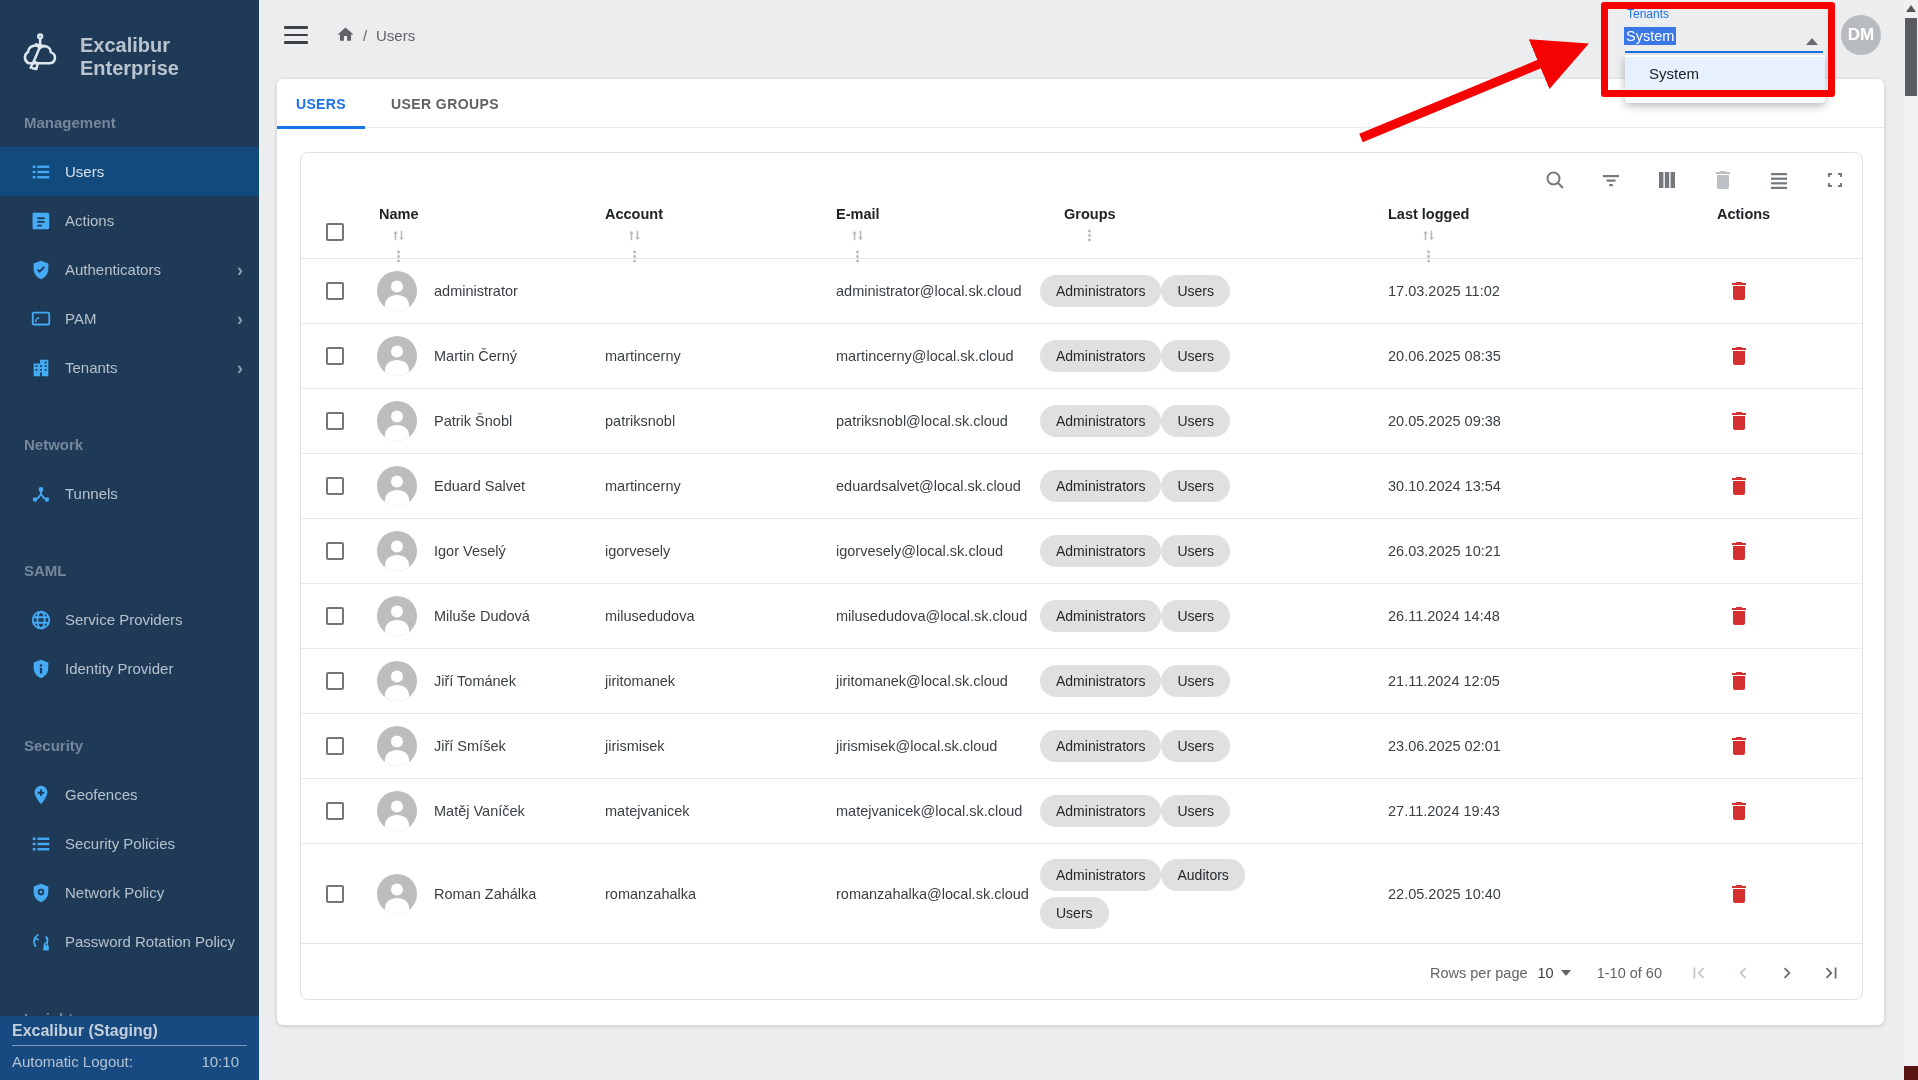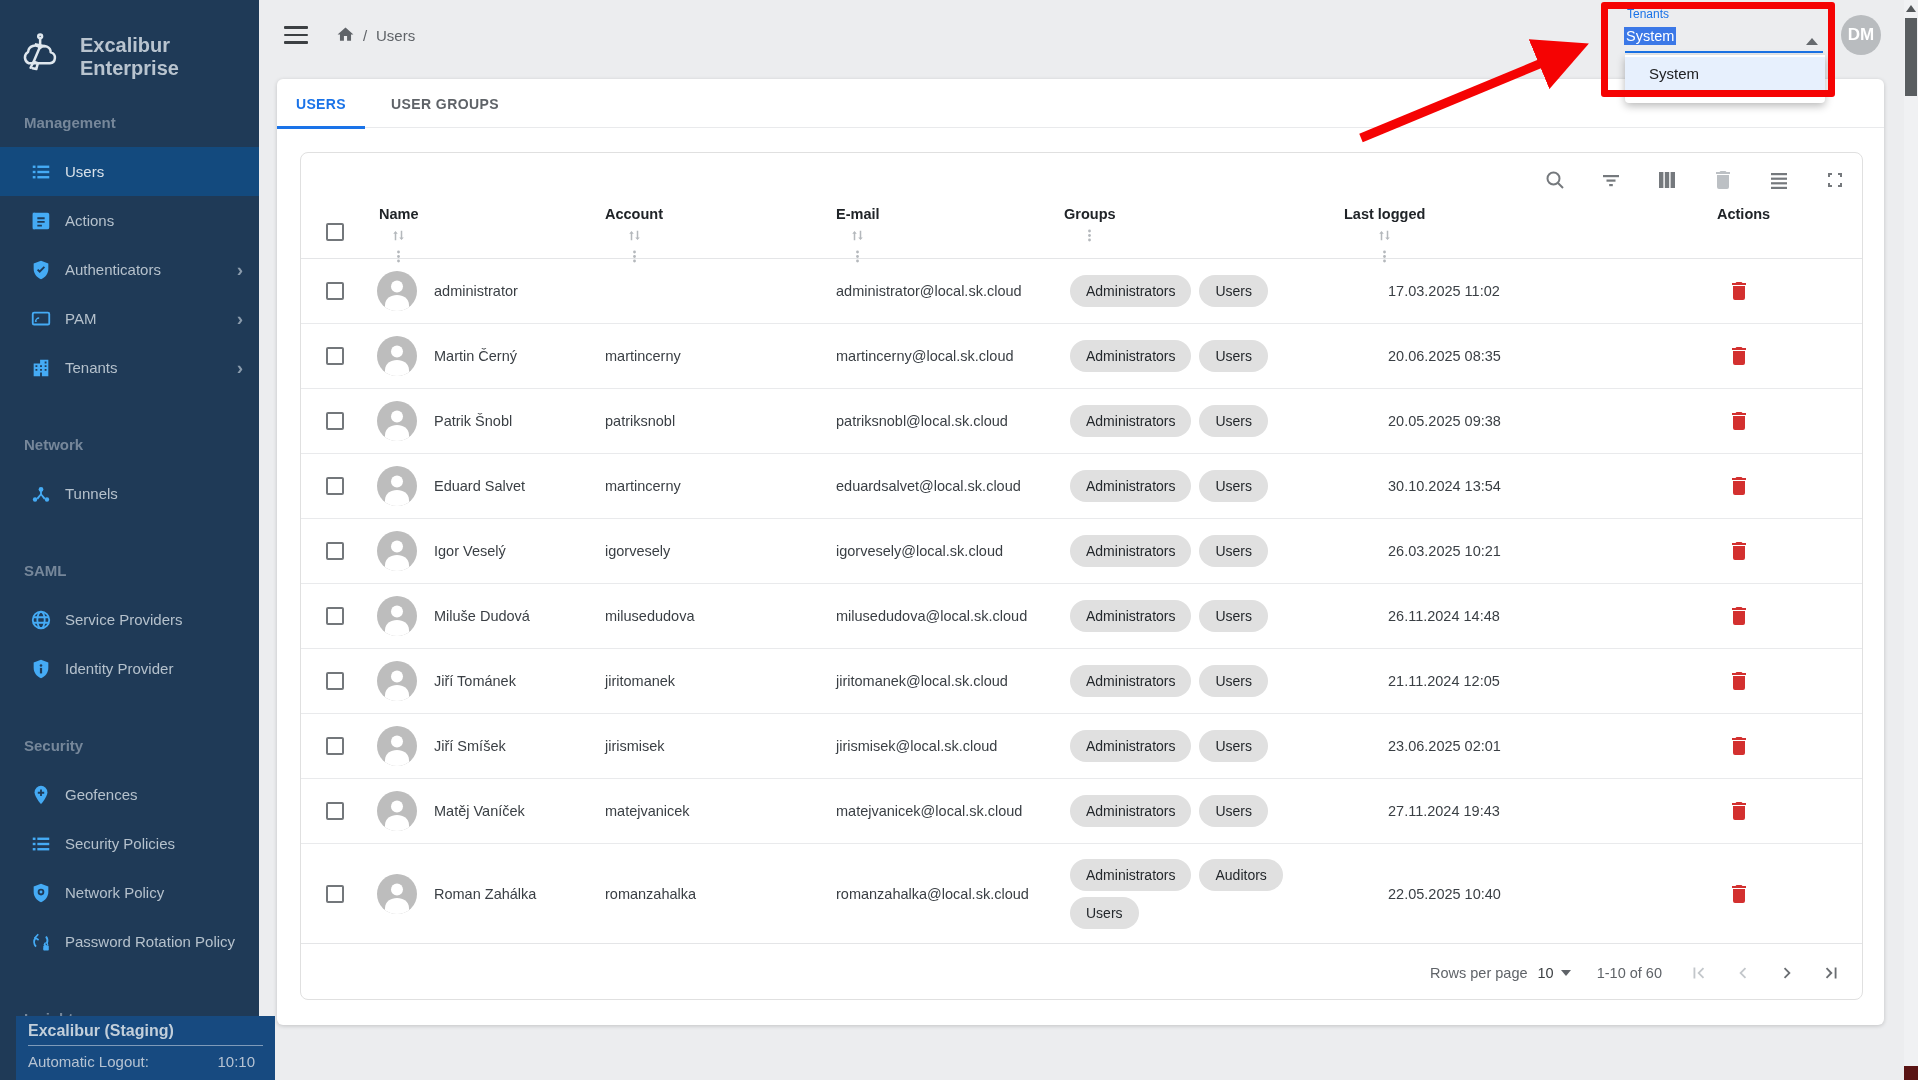--- a/index.html
+++ b/index.html
@@ -16,21 +16,21 @@
   .nav-section.first { margin-top:20px; }
   .nav-section-header { padding-left:24px; height:19px; font-size:15px; font-weight:bold; color:#76879a; }
   .nav-items { margin-top:14px; }
   .nav-item { position:relative; height:49px; display:flex; align-items:center; cursor:pointer; }
   .nav-item.active { background:#134a7e; }
   .nav-item .nv-icon { position:absolute; left:30px; width:22px; height:22px; color:#45abf5; }
   .nav-item .nv-icon svg { width:22px; height:22px; display:block; }
   .nav-item .nv-label { position:absolute; left:65px; font-size:15px; color:#b5c1cc; }
   .nav-item.active .nv-label { color:#d8e1e9; }
   .nav-item .nv-chevron { position:absolute; right:16px; color:#8a9bac; font-size:19px; font-weight:bold; line-height:1; }
-  .sidebar-footer { position:absolute; left:16px; bottom:0; width:259px; height:64px; background:#174a80; }
+  .sidebar-footer { position:absolute; left:0; bottom:0; width:259px; height:64px; background:#174a80; }
   .sf-env { padding:6px 0 0 12px; font-size:16px; font-weight:bold; color:#c3cfda; }
   .sf-divider { margin:5px 12px 0 12px; height:1px; background:rgba(255,255,255,.45); }
   .sf-logout { display:flex; justify-content:space-between; padding:7px 20px 0 12px; font-size:15px; color:#b6c3d2; }
 
   
   .topbar { position:absolute; left:259px; top:0; width:1645px; height:79px; z-index:1; }
   .hamburger { position:absolute; left:25px; top:26px; width:24px; height:18px; display:flex; flex-direction:column; justify-content:space-between; cursor:pointer; }
   .hamburger i { display:block; height:2.6px; background:#3c4043; border-radius:1px; }
   .crumb-home { position:absolute; left:77px; top:25px; width:19px; height:19px; color:#5f6368; cursor:pointer; }
   .crumb-sep { position:absolute; left:104px; top:27px; font-size:15px; color:#5f6368; }
@@ -61,21 +61,21 @@
   .trow.tall { height:100px; }
   .trow:last-of-type { border-bottom:1px solid #e4e5e7; }
   .cell { position:absolute; top:50%; transform:translateY(-50%); font-size:14.5px; color:#3a3f44; white-space:nowrap; }
   .cb { position:absolute; left:25px; top:50%; transform:translateY(-50%); width:18px; height:18px; border:2px solid #73777b; border-radius:2px; cursor:pointer; background:#fff; }
   .thead .cb { top:50%; }
   .avatar { position:absolute; left:76px; top:50%; transform:translateY(-50%); width:40px; height:40px; border-radius:50%; background:#bdbdbd; overflow:hidden; }
   .avatar svg { width:40px; height:40px; display:block; }
   .c-name { left:133px; }
   .c-account { left:304px; }
   .c-email { left:535px; }
-  .c-groups { left:769px; width:250px; display:flex; flex-wrap:wrap; gap:8px; row-gap:6px; align-items:flex-start; }
+  .c-groups { left:739px; width:250px; display:flex; flex-wrap:wrap; gap:0; row-gap:6px; align-items:flex-start; }
   .c-last { left:1087px; }
   .chip { height:32px; display:inline-flex; align-items:center; padding:0 16px; background:#e0e0e0; border-radius:16px; font-size:14px; color:#24282c; white-space:nowrap; }
   .row-del { position:absolute; left:1426px; top:50%; transform:translateY(-50%); width:24px; height:24px; color:#d3302f; cursor:pointer; }
   .row-del svg { width:24px; height:24px; display:block; }
 
   .pagination { position:absolute; left:0; right:0; bottom:0; height:52px; display:flex; align-items:center; justify-content:flex-end; padding-right:20px; gap:26px; font-size:14.5px; color:#5f6368; }
   .rpp-group { display:flex; align-items:center; gap:10px; }
   .rpp-value { display:flex; align-items:center; gap:7px; color:#3c4043; cursor:pointer; }
   .caret-down { width:0; height:0; border-left:5px solid transparent; border-right:5px solid transparent; border-top:6px solid #5f6368; }
   .pg-nav { display:flex; align-items:center; gap:22px; }
@@ -401,21 +401,21 @@
           <div class="th" style="left: 763px;">
             <span>Groups</span>
             <span class="colmenu-ic">
               <svg viewBox="0 0 16 16" fill="currentColor">
                 <circle cx="8" cy="3.2" r="1.5"></circle>
                 <circle cx="8" cy="8" r="1.5"></circle>
                 <circle cx="8" cy="12.8" r="1.5"></circle>
               </svg>
             </span>
           </div>
-          <div class="th" style="left: 1043px;">
+          <div class="th" style="left: 1087px;">
             <span>Last logged</span>
             <span class="sort-ic">
               <svg viewBox="0 0 16 16" fill="currentColor">
                 <path d="M4.6 6 7 3.2 9.4 6H7.8v7H6.2V6z" transform="translate(-2.2 0)"></path>
                 <path d="M11.4 10 9 12.8 6.6 10h1.6V3h1.6v7z" transform="translate(2.2 0)"></path>
               </svg>
             </span>
             <span class="colmenu-ic">
               <svg viewBox="0 0 16 16" fill="currentColor">
                 <circle cx="8" cy="3.2" r="1.5"></circle>

